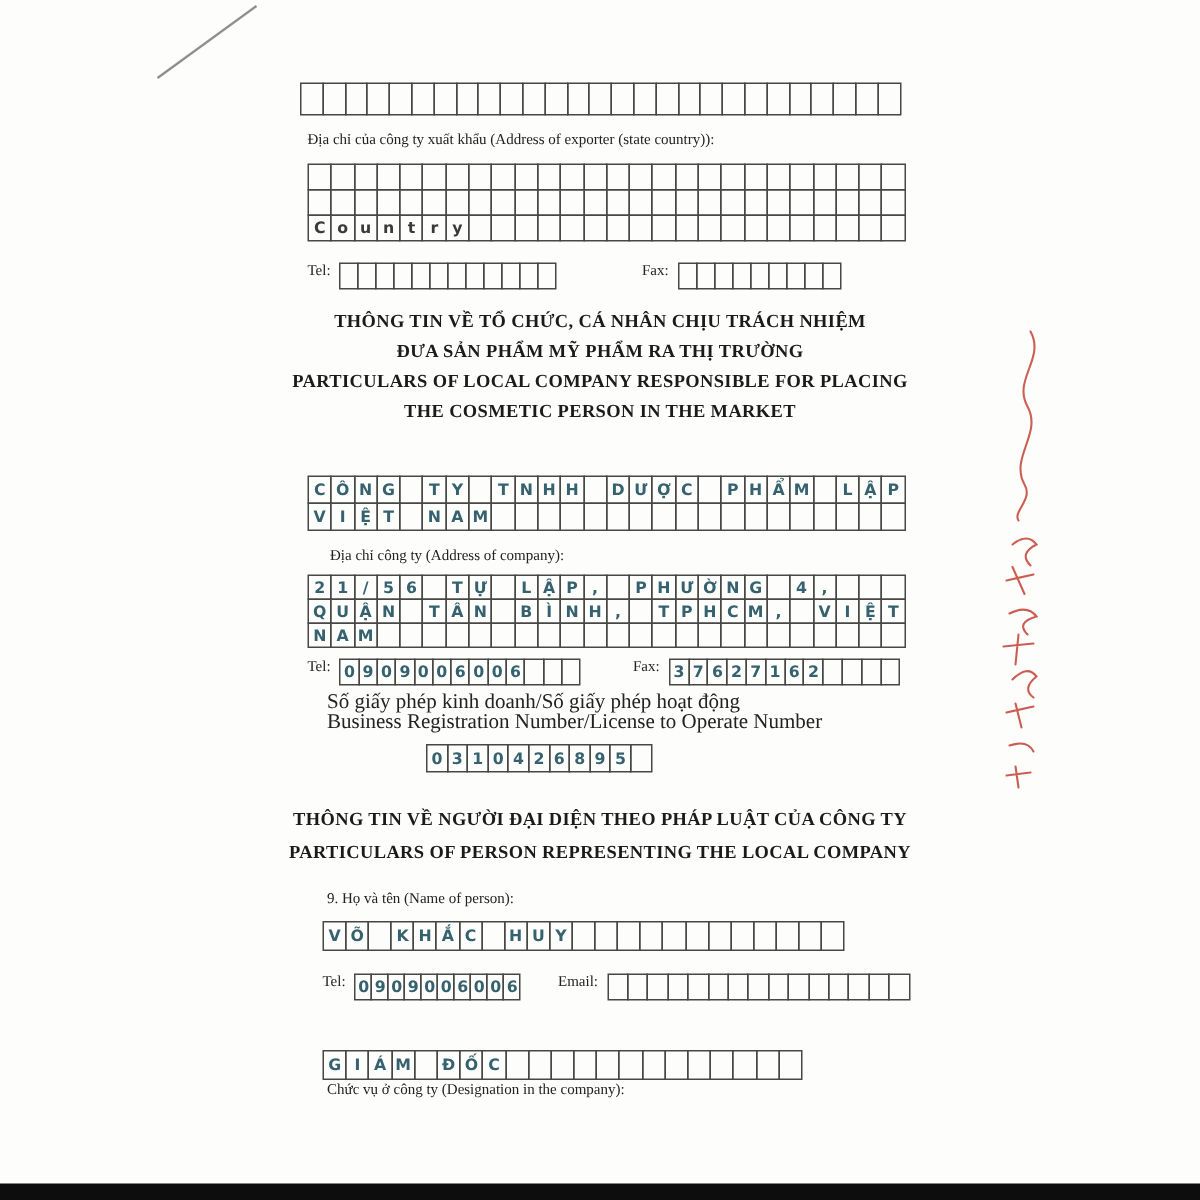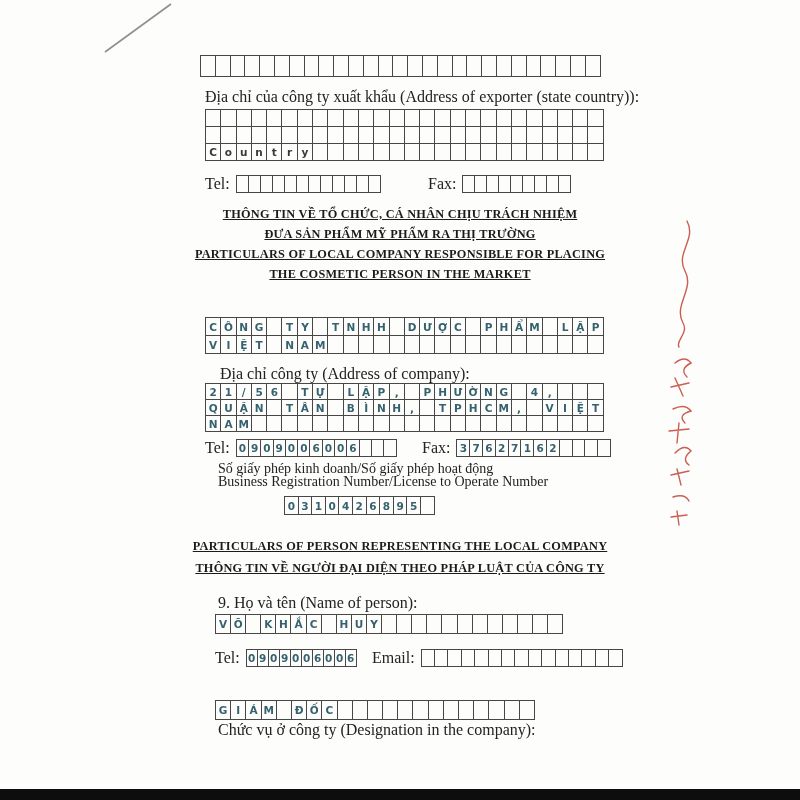--- a/index.html
+++ b/index.html
@@ -15,35 +15,34 @@
   body{
     background:#ffffff;
     font-family:"Liberation Serif", serif;
     position:relative;
     overflow:hidden;
   }
   .page{position:absolute;inset:0;background:#fdfdfc;}
   .abs{position:absolute;}
   .label{
     position:absolute;
-    font-size:16px;
+    font-size:10px;
     color:var(--label-ink);
     white-space:nowrap;
   }
   .small{font-size:14px;}
   .heading{
     position:absolute;
     left:100px;
     width:600px;
     text-align:center;
     font-weight:bold;
     font-size:12.3px;
     color:var(--heading-ink);
     letter-spacing:0.25px;
-    text-decoration:underline;
   }
   .heading > div{line-height:20px;}
   .heading.wide > div{line-height:22px;}
   .boxrow{display:flex;}
   .boxrow.abs{position:absolute;}
   .cell{
     width:var(--cw,16px);
     height:var(--ch,18px);
     border:1px solid var(--box-border);
     margin-left:-1px;
@@ -55,21 +54,21 @@
     font-size:10.5px;
     font-weight:bold;
     color:var(--typed-ink);
     overflow:hidden;
   }
   .cell:first-child{margin-left:0;}
   .boxgrid{position:absolute;}
   .boxgrid .boxrow{margin-top:-1px;}
   .boxgrid .boxrow:first-child{margin-top:0;}
   .ink-dark .cell{color:var(--country-ink);font-weight:600;}
-  .inline-row{position:absolute;display:flex;align-items:flex-end;}
+  .inline-row{position:absolute;display:flex;align-items:flex-start;}
   .inline-row .label{position:static;margin-right:6px;}
   .bottom-edge{
     position:absolute;left:0;top:789px;width:800px;height:11px;
     background:#0d0d0d;
   }
 </style>
 </head>
 <body>
 
 <div class="page">
@@ -432,22 +431,22 @@
       <span class="cell">4</span>
       <span class="cell">2</span>
       <span class="cell">6</span>
       <span class="cell">8</span>
       <span class="cell">9</span>
       <span class="cell">5</span>
       <span class="cell"></span>
     </div>
 
   <div class="heading wide" style="top:535px">
+    <div>THÔNG TIN VỀ NGƯỜI ĐẠI DIỆN THEO PHÁP LUẬT CỦA CÔNG TY</div>
     <div>PARTICULARS OF PERSON REPRESENTING THE LOCAL COMPANY</div>
-    <div>THÔNG TIN VỀ NGƯỜI ĐẠI DIỆN THEO PHÁP LUẬT CỦA CÔNG TY</div>
   </div>
 
   <div class="label" style="left:218px;top:594px">9. Họ và tên (Name of person):</div>
 
   <div class="boxrow abs" style="left:215px;top:614px;--cw:16.1px;--ch:20px">
       <span class="cell">V</span>
       <span class="cell">Õ</span>
       <span class="cell"></span>
       <span class="cell">K</span>
       <span class="cell">H</span>

